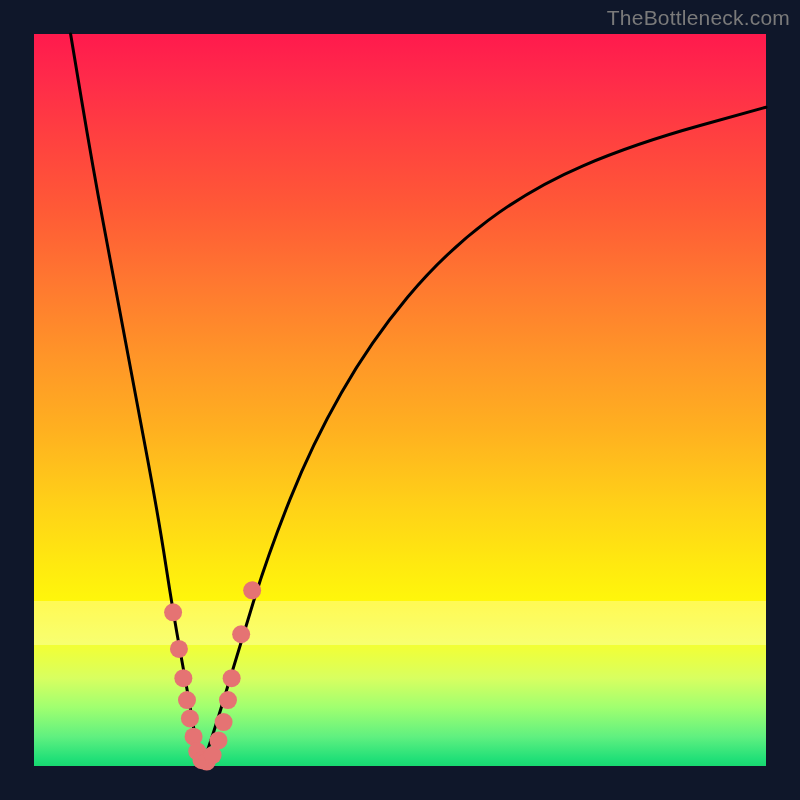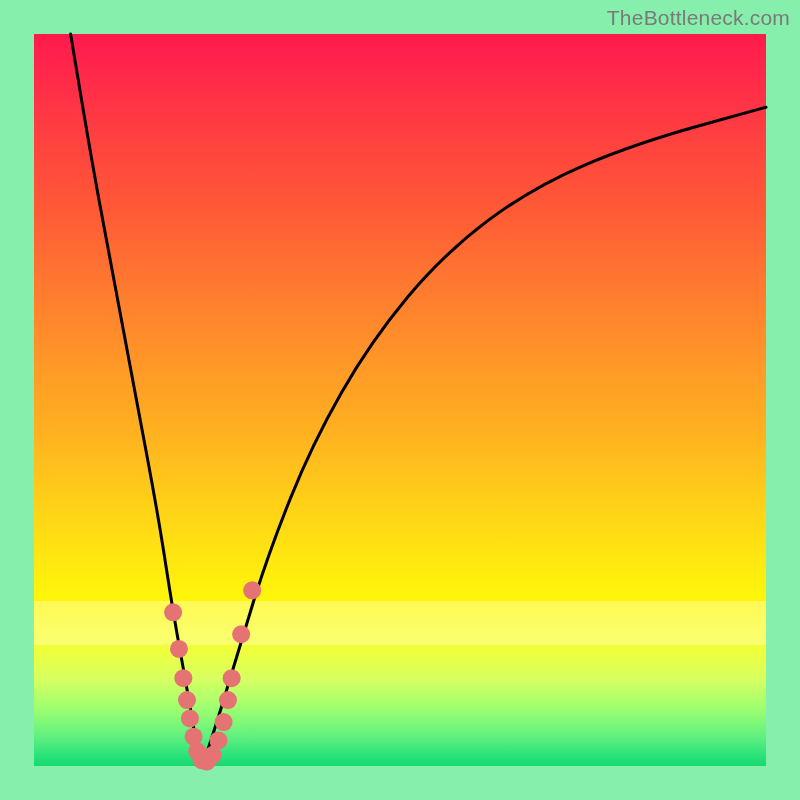--- a/index.html
+++ b/index.html
@@ -8,21 +8,21 @@
     width: 800px;
     height: 800px;
     overflow: hidden;
     background: #000;
     font-family: Arial, Helvetica, sans-serif;
   }
   .frame {
     position: relative;
     width: 800px;
     height: 800px;
-    background: #86efac;
+    background: #0f172a;
   }
   .plot {
     position: absolute;
     left: 34px;
     top: 34px;
     width: 732px;
     height: 732px;
     
     background: linear-gradient(
       to bottom,

